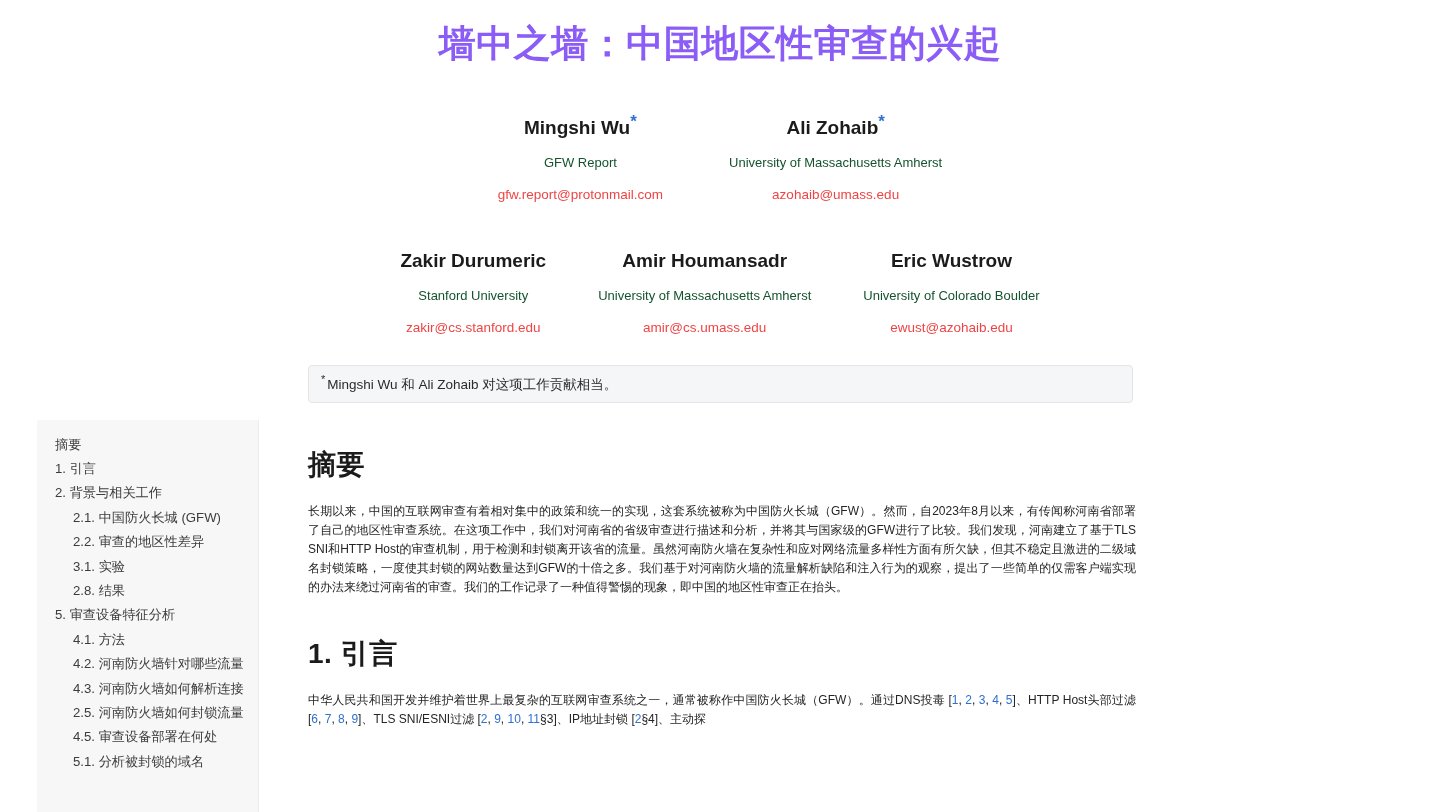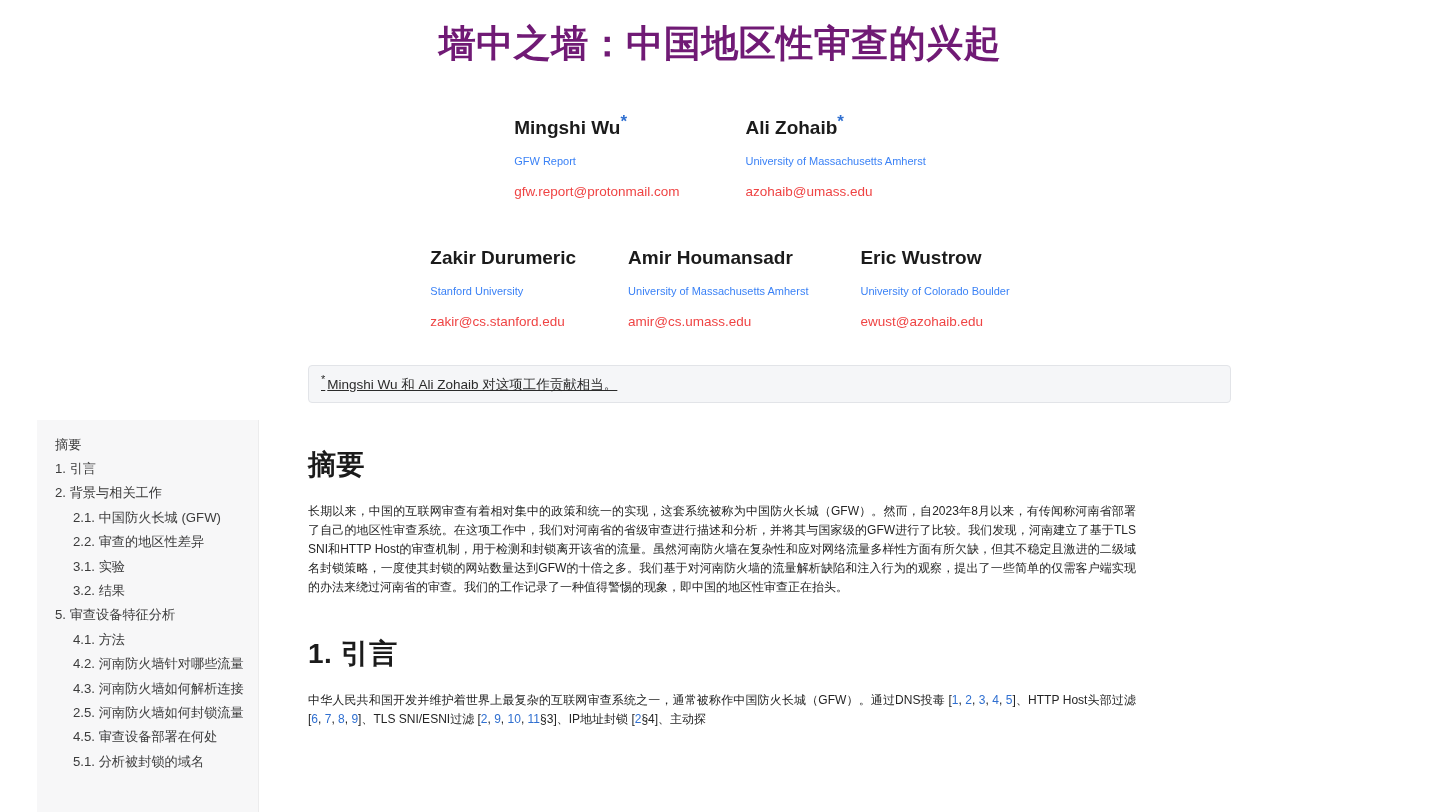--- a/index.html
+++ b/index.html
@@ -17,75 +17,74 @@
     height: 812px;
     overflow: hidden;
   }
 
   
   .title {
     text-align: center;
     font-size: 37px;
     font-weight: 700;
     letter-spacing: 0.5px;
-    color: #701a75;
+    color: #8b5cf6;
     margin: 20px 0 0 0;
     padding: 0 60px;
     line-height: 1.3;
   }
 
   
   .authors-row {
     display: flex;
     justify-content: center;
     margin-top: 44px;
   }
   .authors-row.row2 { margin-top: 48px; }
   .author {
-    text-align: left;
+    text-align: center;
     padding: 0 26px;
   }
   .author .name {
     font-size: 19px;
     font-weight: 700;
     color: #1b1b1b;
     white-space: nowrap;
   }
   .author .name .star {
     color: #2f6fd0;
     font-size: 17px;
     vertical-align: super;
     font-weight: 700;
   }
   .author .affil {
-    font-size: 11px;
-    color: #3b82f6;
+    font-size: 13px;
+    color: #14532d;
     margin-top: 16px;
     white-space: nowrap;
   }
   .author .email {
     font-size: 13.5px;
     color: #ef4444;
     margin-top: 17px;
     white-space: nowrap;
   }
 
   
   .footnote-box {
     position: absolute;
     left: 308px;
     top: 365px;
-    width: 923px;
+    width: 825px;
     background: #f5f6f8;
     border: 1px solid #e2e4e8;
     border-radius: 4px;
     padding: 7px 12px 8px 12px;
     font-size: 13.5px;
     color: #2b2b2b;
-    text-decoration: underline;
   }
   .footnote-box .fstar {
     color: #2b2b2b;
     vertical-align: super;
     font-size: 11px;
     margin-right: 2px;
   }
 
   
   .toc {
@@ -178,21 +177,21 @@
     <span class="fstar">*</span><span>Mingshi Wu 和 Ali Zohaib 对这项工作贡献相当。</span>
   </div>
 
   <nav class="toc">
     <div class="toc-item">摘要</div>
     <div class="toc-item">1. 引言</div>
     <div class="toc-item">2. 背景与相关工作</div>
     <div class="toc-item lvl2">2.1. 中国防火长城 (GFW)</div>
     <div class="toc-item lvl2">2.2. 审查的地区性差异</div>
     <div class="toc-item lvl2">3.1. 实验</div>
-    <div class="toc-item lvl2">3.2. 结果</div>
+    <div class="toc-item lvl2">2.8. 结果</div>
     <div class="toc-item">5. 审查设备特征分析</div>
     <div class="toc-item lvl2">4.1. 方法</div>
     <div class="toc-item lvl2">4.2. 河南防火墙针对哪些流量</div>
     <div class="toc-item lvl2">4.3. 河南防火墙如何解析连接</div>
     <div class="toc-item lvl2">2.5. 河南防火墙如何封锁流量</div>
     <div class="toc-item lvl2">4.5. 审查设备部署在何处</div>
     <div class="toc-item lvl2">5.1. 分析被封锁的域名</div>
 
   </nav>
 

